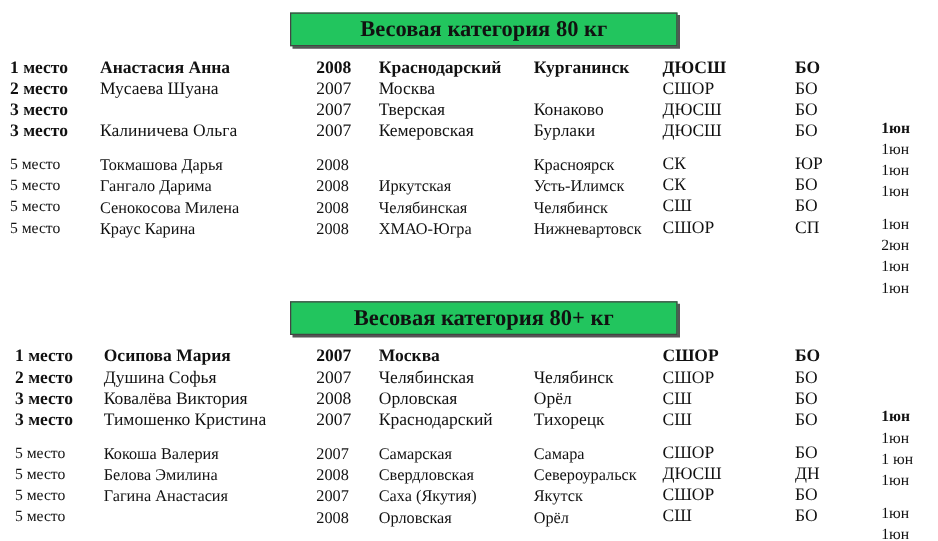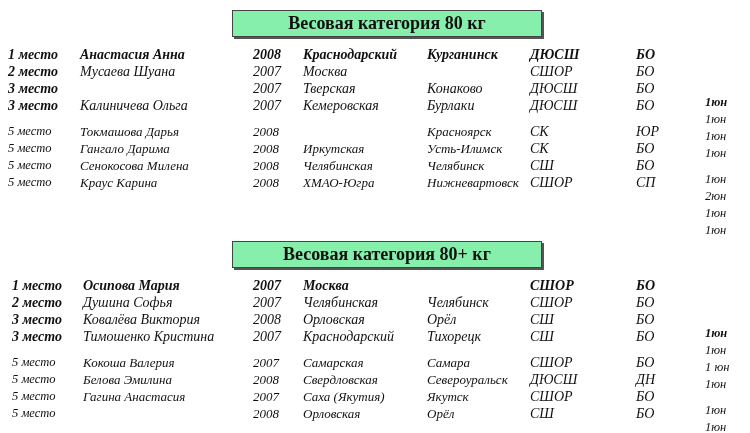--- a/index.html
+++ b/index.html
@@ -14,38 +14,37 @@
       overflow: hidden;
       font-family: "Liberation Serif", "DejaVu Serif", serif;
       color: #111111;
     }
     .title-box {
       position: absolute;
       left: 232px;
       width: 308px;
       height: 25px;
       border: 1px solid #444444;
-      background: #86efac;
+      background: #22c55e;
       box-shadow: 2px 2px 0 #555555;
       text-align: center;
       font-weight: bold;
       font-size: 18px;
       line-height: 25px;
       color: #111111;
     }
     #box1 { top: 10px; }
     #box2 { top: 241px; }
     .row {
       position: absolute;
       left: 0;
       width: 750px;
       height: 17px;
       font-size: 14px;
       line-height: 17px;
-      font-style: italic;
     }
     .row.winner { font-weight: bold; }
     .cell {
       position: absolute;
       top: 0;
       white-space: nowrap;
     }
     .place { font-weight: bold; }
     .row.fifth .place { font-weight: normal; font-size: 12.5px; }
     .row.fifth .grade, .row .grade { font-size: 12.5px; }

